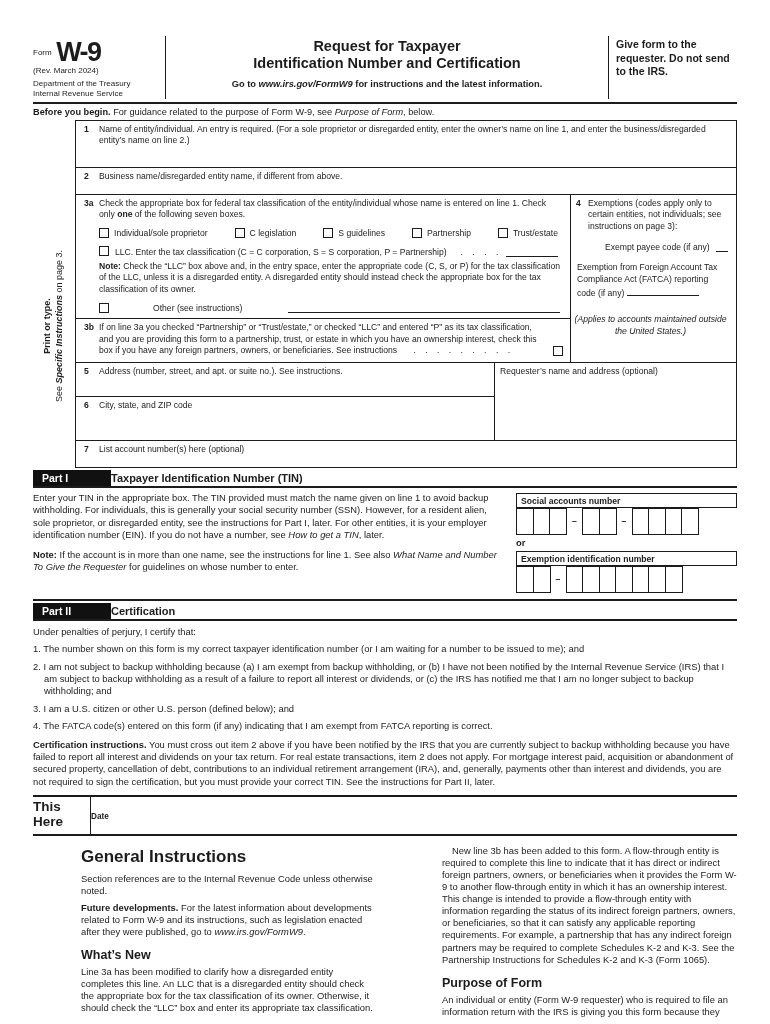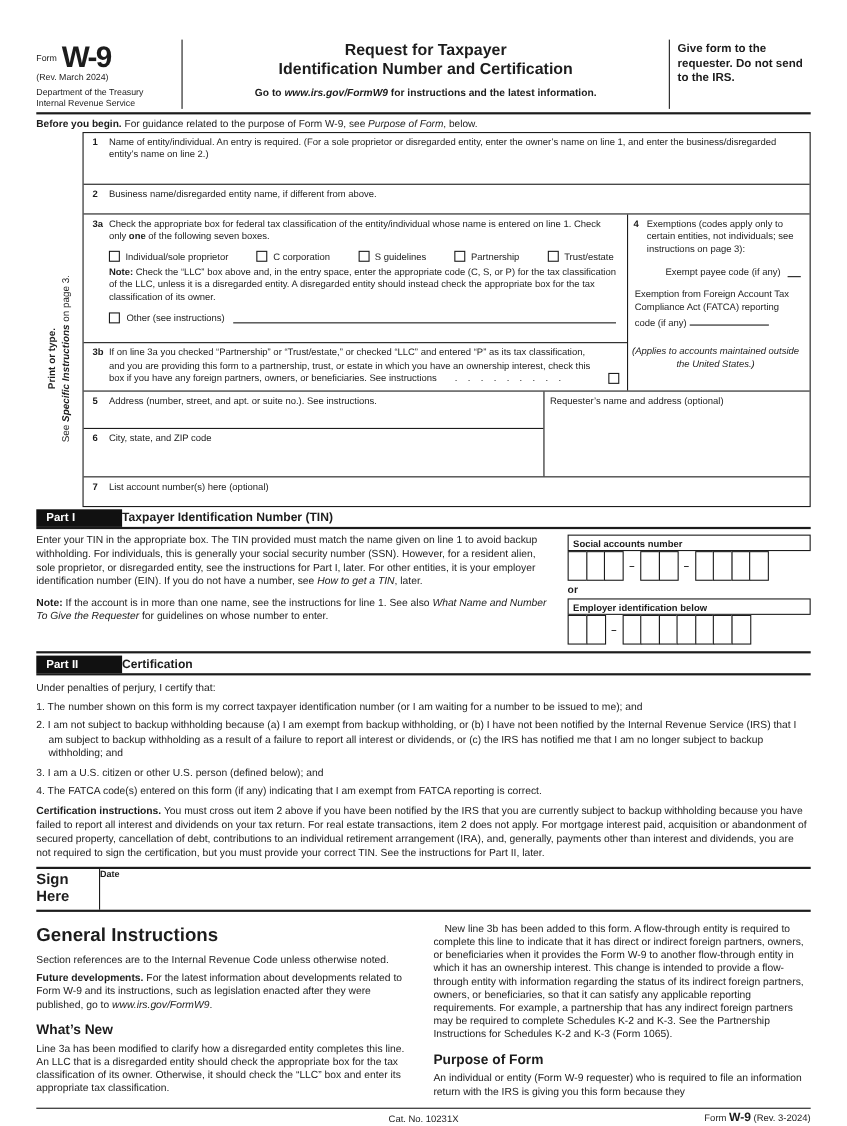--- a/index.html
+++ b/index.html
@@ -45,21 +45,21 @@
   .c3b { border-top:1px solid #1c1c1c; min-height:41px; }
   .cb { width:10px; height:10px; border:1.2px solid #1c1c1c; flex:none; background:#fff; }
   .opts { display:flex; justify-content:space-between; margin:7px 12px 0 23px; }
   .opt { display:flex; align-items:center; gap:5px; white-space:nowrap; }
   .llc-line { display:flex; align-items:flex-end; margin:8px 10px 0 23px; }
   .llc-line .cb { margin-right:6px; align-self:flex-start; }
   .dots { white-space:nowrap; word-spacing:7px; margin-left:14px; }
   .blank { border-bottom:1px solid #1c1c1c; height:11px; }
   .llc-blank { width:52px; margin-left:8px; }
   .note3a { margin:4px 10px 0 23px; line-height:1.34; }
-  .other-line { display:flex; align-items:flex-end; margin:7px 10px 0 23px; }
+  .other-line { display:flex; align-items:flex-end; margin:7px 10px 0 23px;gap:38px; }
   .other-line .cb { margin-right:6px; align-self:center; }
   .other-blank { flex:1; margin-left:8px; }
   .b3wrap { display:flex; }
   .b3text { flex:1; padding:3px 24px 5px 0; line-height:1.34; position:relative; }
   .cb3b { position:absolute; right:7px; bottom:6px; }
   .c4 { flex:0 0 165px; padding:0 6px 0 0; }
   .c4row { display:flex; }
   .c4row .num { flex:0 0 17px; padding-left:5px; }
   .c4row .lbl { padding-right:2px; }
   .c4line { display:flex; align-items:flex-end; margin:9px 2px 0 6px;padding-left:28px; }
@@ -91,25 +91,25 @@
   .p2body { font-size:9.4px; line-height:1.32; border-bottom:2px solid #1c1c1c; padding:3px 0 7px; }
   .p2body .intro { margin:2px 0 0; }
   .p2body p.item { margin:5px 0 0; padding-left:11px; text-indent:-11px; }
   .p2body p.cert { margin:6px 0 0; }
 
   
   .signrow { display:flex; border-bottom:2px solid #1c1c1c; min-height:39px; }
   .sign-label { flex:0 0 57px; font-size:13.5px; font-weight:bold; line-height:1.08; padding-top:3px; }
   .sig-area { flex:1; border-left:1px solid #1c1c1c; display:flex; }
   .sig-label { font-size:8.2px; font-weight:bold; line-height:1.3; padding:3px 0 0 9px; width:372px; }
-  .date-label { font-size:8.2px; font-weight:bold; }
+  .date-label { font-size:8.2px; font-weight:bold; padding-top:15px; }
 
   
   .instr { display:flex; gap:18px; margin-top:9px; font-size:9.4px; line-height:1.28; }
-  .col { flex:1; }
+  .col { flex:1;margin-left:48px; }
   .h1 { font-size:17px; font-weight:bold; margin:1px 0 5px; }
   .h2 { font-size:12.5px; font-weight:bold; margin:9px 0 3px; }
   .instr p { margin:0 0 5px; }
   .tindent { text-indent:10px; }
 
   
   .footer { border-top:1.6px solid #1c1c1c; margin-top:4px; position:relative; height:22px; font-size:8.6px; }
   .cat { position:absolute; left:50%; transform:translateX(-50%); top:4px; }
   .fright { position:absolute; right:0; top:2px; }
   .fright .fno { font-weight:bold; font-size:11px; }
@@ -176,34 +176,40 @@
               <span>Check the appropriate box for federal tax classification of the entity/individual whose name is entered on line 1. Check only </span><b>one</b><span> of the following seven boxes.</span>
             </div>
           </div>
           <div class="opts">
             <span class="opt">
                 <span class="cb"></span>
                 <span>Individual/sole proprietor</span>
               </span>
             <span class="opt">
                 <span class="cb"></span>
-                <span>C corporation</span>
+                <span>C legislation</span>
               </span>
             <span class="opt">
                 <span class="cb"></span>
                 <span>S guidelines</span>
               </span>
             <span class="opt">
                 <span class="cb"></span>
                 <span>Partnership</span>
               </span>
             <span class="opt">
                 <span class="cb"></span>
                 <span>Trust/estate</span>
               </span>
+          </div>
+          <div class="llc-line">
+            <span class="cb"></span>
+            <span>LLC. Enter the tax classification (C = C corporation, S = S corporation, P = Partnership)</span>
+            <span class="dots">. . . .</span>
+            <span class="blank llc-blank"></span>
           </div>
           <div class="note3a">
             <b>Note:</b><span> Check the “LLC” box above and, in the entry space, enter the appropriate code (C, S, or P) for the tax classification of the LLC, unless it is a disregarded entity. A disregarded entity should instead check the appropriate box for the tax classification of its owner.</span>
           </div>
           <div class="other-line">
             <span class="cb"></span>
             <span>Other (see instructions)</span>
             <span class="blank other-blank"></span>
           </div>
         </div>
@@ -281,21 +287,21 @@
           </span>
         <span class="dash">–</span>
         <span class="grp">
             <span class="cell"></span>
             <span class="cell"></span>
             <span class="cell"></span>
             <span class="cell"></span>
           </span>
       </div>
       <div class="or">or</div>
-      <div class="tin-label-box">Employer identification below</div>
+      <div class="tin-label-box">Exemption identification number</div>
       <div class="cells">
         <span class="grp">
             <span class="cell"></span>
             <span class="cell"></span>
           </span>
         <span class="dash">–</span>
         <span class="grp">
             <span class="cell"></span>
             <span class="cell"></span>
             <span class="cell"></span>
@@ -316,21 +322,21 @@
     <p class="intro">Under penalties of perjury, I certify that:</p>
     <p class="item">1. The number shown on this form is my correct taxpayer identification number (or I am waiting for a number to be issued to me); and</p>
     <p class="item">2. I am not subject to backup withholding because (a) I am exempt from backup withholding, or (b) I have not been notified by the Internal Revenue Service (IRS) that I am subject to backup withholding as a result of a failure to report all interest or dividends, or (c) the IRS has notified me that I am no longer subject to backup withholding; and</p>
     <p class="item">3. I am a U.S. citizen or other U.S. person (defined below); and</p>
     <p class="item">4. The FATCA code(s) entered on this form (if any) indicating that I am exempt from FATCA reporting is correct.</p>
     <p class="cert"><b>Certification instructions.</b><span> You must cross out item 2 above if you have been notified by the IRS that you are currently subject to backup withholding because you have failed to report all interest and dividends on your tax return. For real estate transactions, item 2 does not apply. For mortgage interest paid, acquisition or abandonment of secured property, cancellation of debt, contributions to an individual retirement arrangement (IRA), and, generally, payments other than interest and dividends, you are not required to sign the certification, but you must provide your correct TIN. See the instructions for Part II, later.</span></p>
   </div>
 
   <div class="signrow">
     <div class="sign-label">
-      <div>Sign</div>
+      <div>This</div>
       <div>Here</div>
     </div>
     <div class="sig-area">
       <div class="date-label"><span>Date</span></div>
     </div>
   </div>
 
   <div class="instr">
     <div class="col">
       <div class="h1">General Instructions</div>

